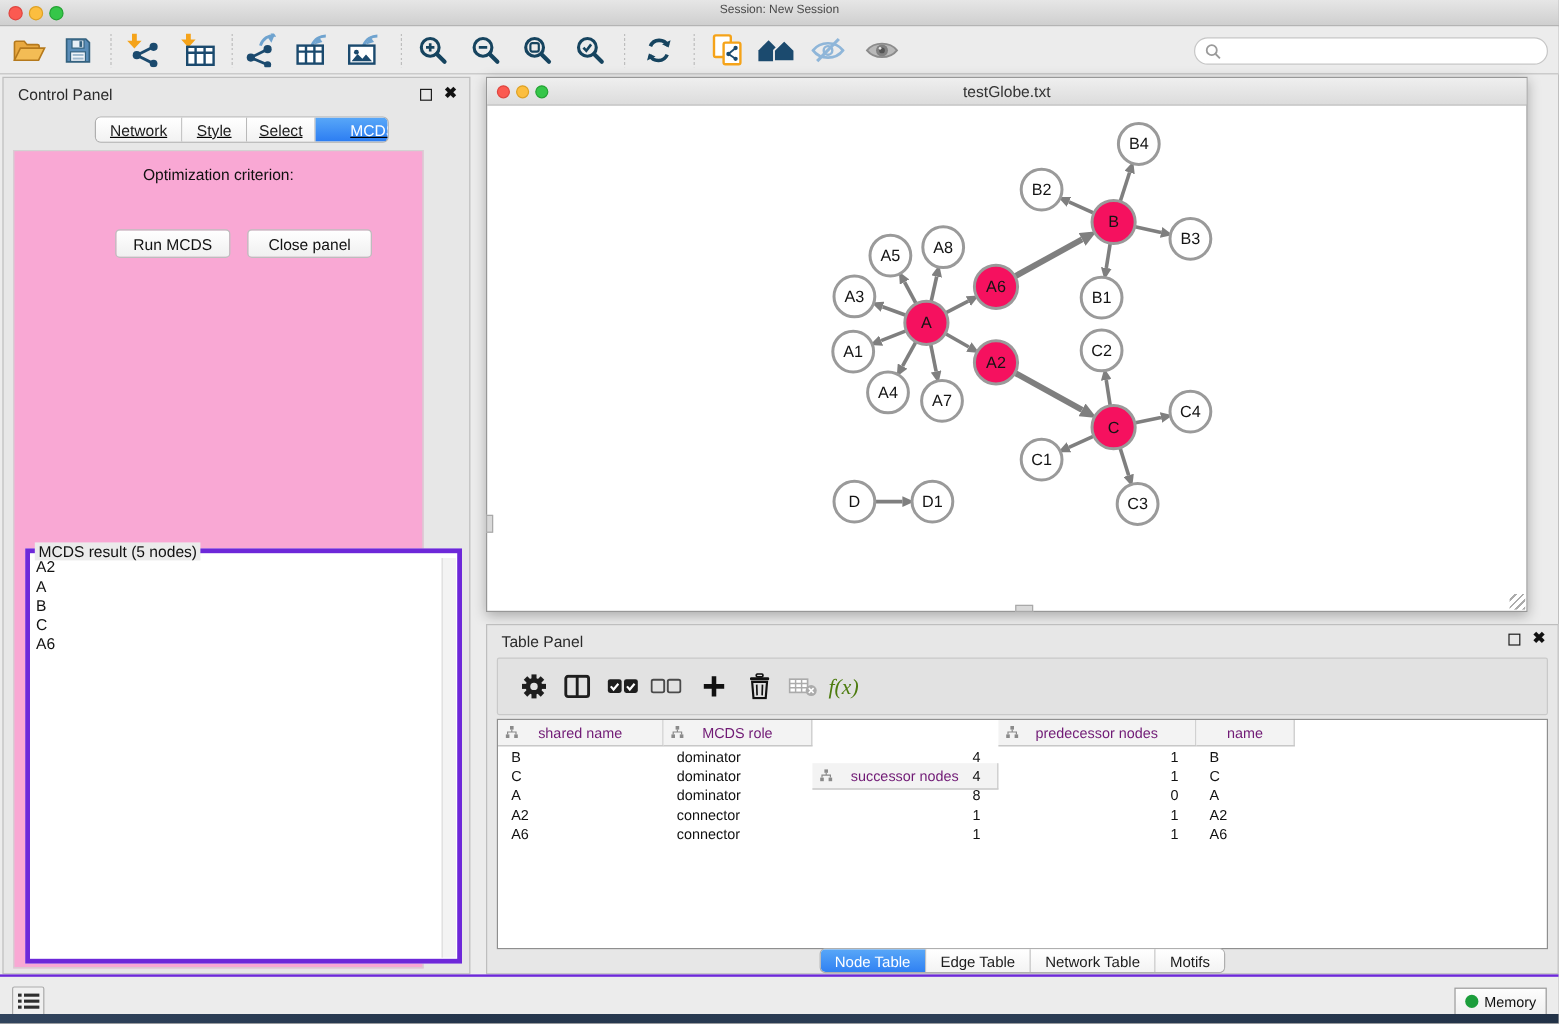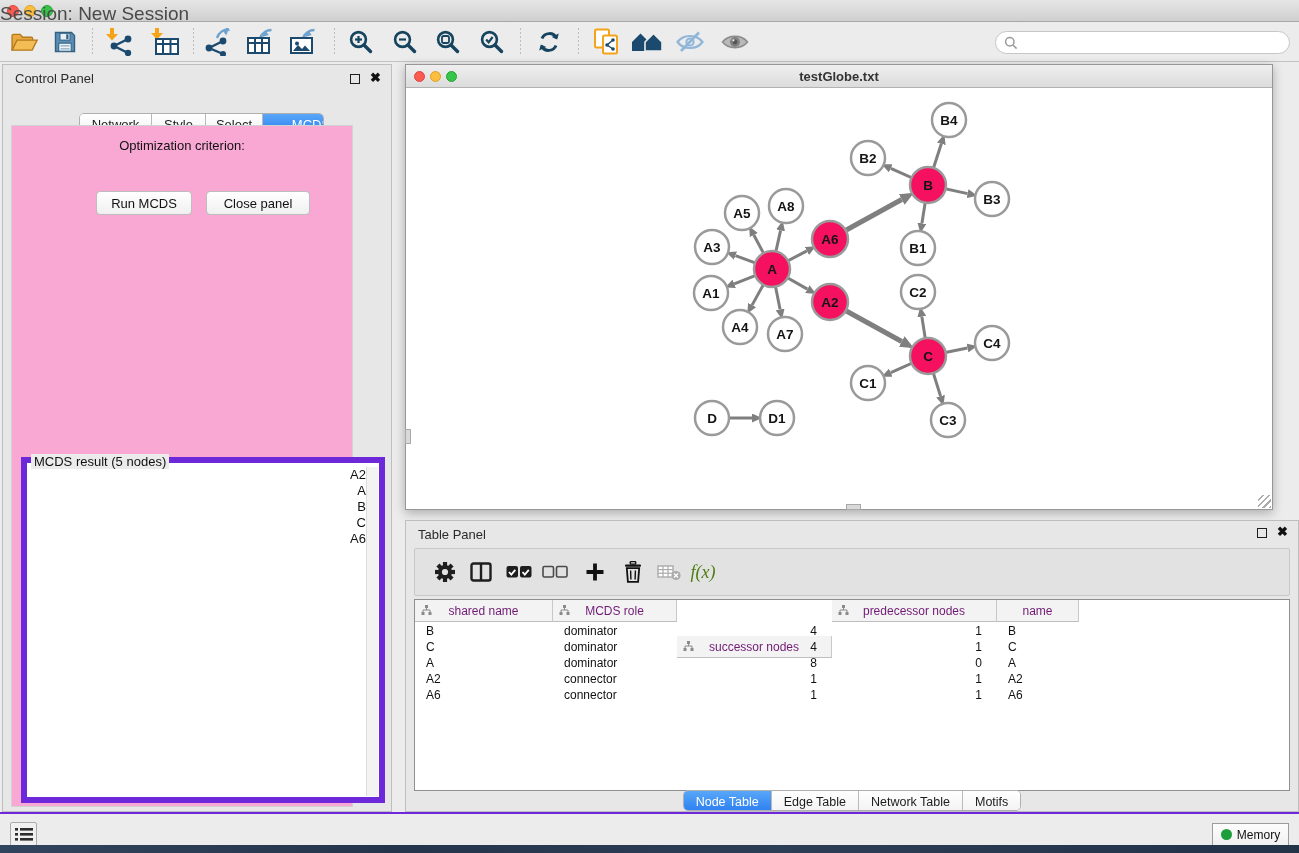--- a/index.html
+++ b/index.html
@@ -2,22 +2,22 @@
 <html><head>
 <meta charset="utf-8">
 <style>
   * { margin:0; padding:0; box-sizing:border-box; }
   body { font-family:"Liberation Sans",sans-serif; background:#555; }
   #app { position:relative; width:1299px; height:853px; background:#ECECEC; overflow:hidden; }
 
   
   .titlebar { position:absolute; left:0; top:0; width:1299px; height:22px;
     background:linear-gradient(#E6E6E6,#CFCFCF); border-bottom:1px solid #A8A8A8; }
-  .titlebar .title { position:absolute; left:0; right:0; top:3px; 
-    font-size:19px; color:#4A4A4A; }
+  .titlebar .title { position:absolute; left:0; right:0; top:3px; text-align:center;
+    font-size:10px; color:#4A4A4A; }
   .light { position:absolute; top:5px; width:12px; height:12px; border-radius:50%; }
   .light.r { background:#FB5A51; border:1px solid #DF4640; }
   .light.y { background:#FCBE3F; border:1px solid #DEA123; }
   .light.g { background:#35C649; border:1px solid #24A334; }
 
   
   .toolbar { position:absolute; left:0; top:22px; width:1299px; height:40px;
     background:#ECECEC; border-bottom:1px solid #C2C2C2; }
   .tbtn { position:absolute; top:5px; width:32px; height:30px; display:flex;
     align-items:center; justify-content:center; cursor:default; }
@@ -51,31 +51,31 @@
   .stepper { width:19px; height:23px; margin-right:-1px; border-radius:0 4px 4px 0;
     background:linear-gradient(#6CB2F9,#2E80F6); position:relative; }
   .stepper i { position:absolute; left:5px; width:0; height:0; border-left:4.5px solid transparent;
     border-right:4.5px solid transparent; }
   .stepper .up { top:4px; border-bottom:5px solid #FFF; }
   .stepper .dn { bottom:4px; border-top:5px solid #FFF; }
   .pbtn { position:absolute; top:65px; height:24px; background:linear-gradient(#FFFFFF,#F0F0F0);
     border:1px solid #BDBDBD; border-radius:4px; font-size:13px; color:#111;
     display:flex; align-items:center; justify-content:center; font-family:inherit; }
   .result-box { position:absolute; left:9px; top:331px; width:364px; height:346px;
-    border:6px solid #6d28d9; background:#FFF;text-align:right; }
+    border:4px solid #6d28d9; background:#FFF; }
   .result-legend { position:absolute; left:4px; top:-9px; background:#EBEBEB; padding:0 3px;
     font-size:13px; color:#111; }
   .result-list { position:absolute; left:1px; top:4px; right:13px; bottom:1px; overflow:hidden; }
   .result-item { font-size:13px; color:#111; line-height:16px; padding-left:4px; }
   .vtrack { position:absolute; right:1px; top:4px; bottom:1px; width:12px; background:#F3F3F3;
     border-left:1px solid #DCDCDC; }
 
   
   .net-window { position:absolute; left:405px; top:64px; width:868px; height:446px;
-    background:#FFF; border:1px solid #979797; box-shadow:0 3px 10px rgba(0,0,0,.28);font-weight:bold; }
+    background:#FFF; border:1px solid #979797; box-shadow:0 3px 10px rgba(0,0,0,.28); }
   .nw-titlebar { position:absolute; left:0; top:0; right:0; height:23px;
     background:linear-gradient(#EFEFEF,#DCDCDC); border-bottom:1px solid #B3B3B3; }
   .nw-titlebar .title { position:absolute; left:0; right:0; top:4px; text-align:center; font-size:13px; color:#333; }
   .grip-left { position:absolute; left:-1px; top:364px; width:6px; height:15px;
     background:#D9D9D9; border:1px solid #A9A9A9; }
   .grip-bottom { position:absolute; left:440px; bottom:-1px; width:15px; height:6px;
     background:#D9D9D9; border:1px solid #A9A9A9; }
   .resize-corner { position:absolute; right:1px; bottom:1px; width:13px; height:13px;
     background:repeating-linear-gradient(135deg, transparent 0 3px, #ABABAB 3px 4.5px); }
 
@@ -270,21 +270,21 @@
           <line x1="9" y1="9" x2="12.6" y2="12.6" stroke="#9A9A9A" stroke-width="1.5"></line>
         </svg>
       <input type="text" placeholder="" style="">
     </div>
   </div>
 
   <div class="control-panel">
     <div class="panel-head-title">Control Panel</div>
     <span class="flt-icon" style="right:31px"></span>
     <span class="cls-icon" style="right:10px">✖</span>
-    <div class="seg-tabs" style="left:76px; top:48px;text-decoration:underline;">
+    <div class="seg-tabs" style="left:76px; top:32px;text-decoration:underline;">
         <div class="seg" style="width: 72px;">Network</div>
         <div class="seg" style="width: 54px;">Style</div>
         <div class="seg" style="width: 57px;">Select</div>
         <div class="seg sel" style="width: 60px;">MCDS</div>
       </div>
     <div class="cp-inner">
       <div class="opt-label">Optimization criterion:</div>
       <button class="pbtn" style="left:84px; width:96px;">Run MCDS</button>
       <button class="pbtn" style="left:194px; width:104px;">Close panel</button>
       <div class="result-box">

